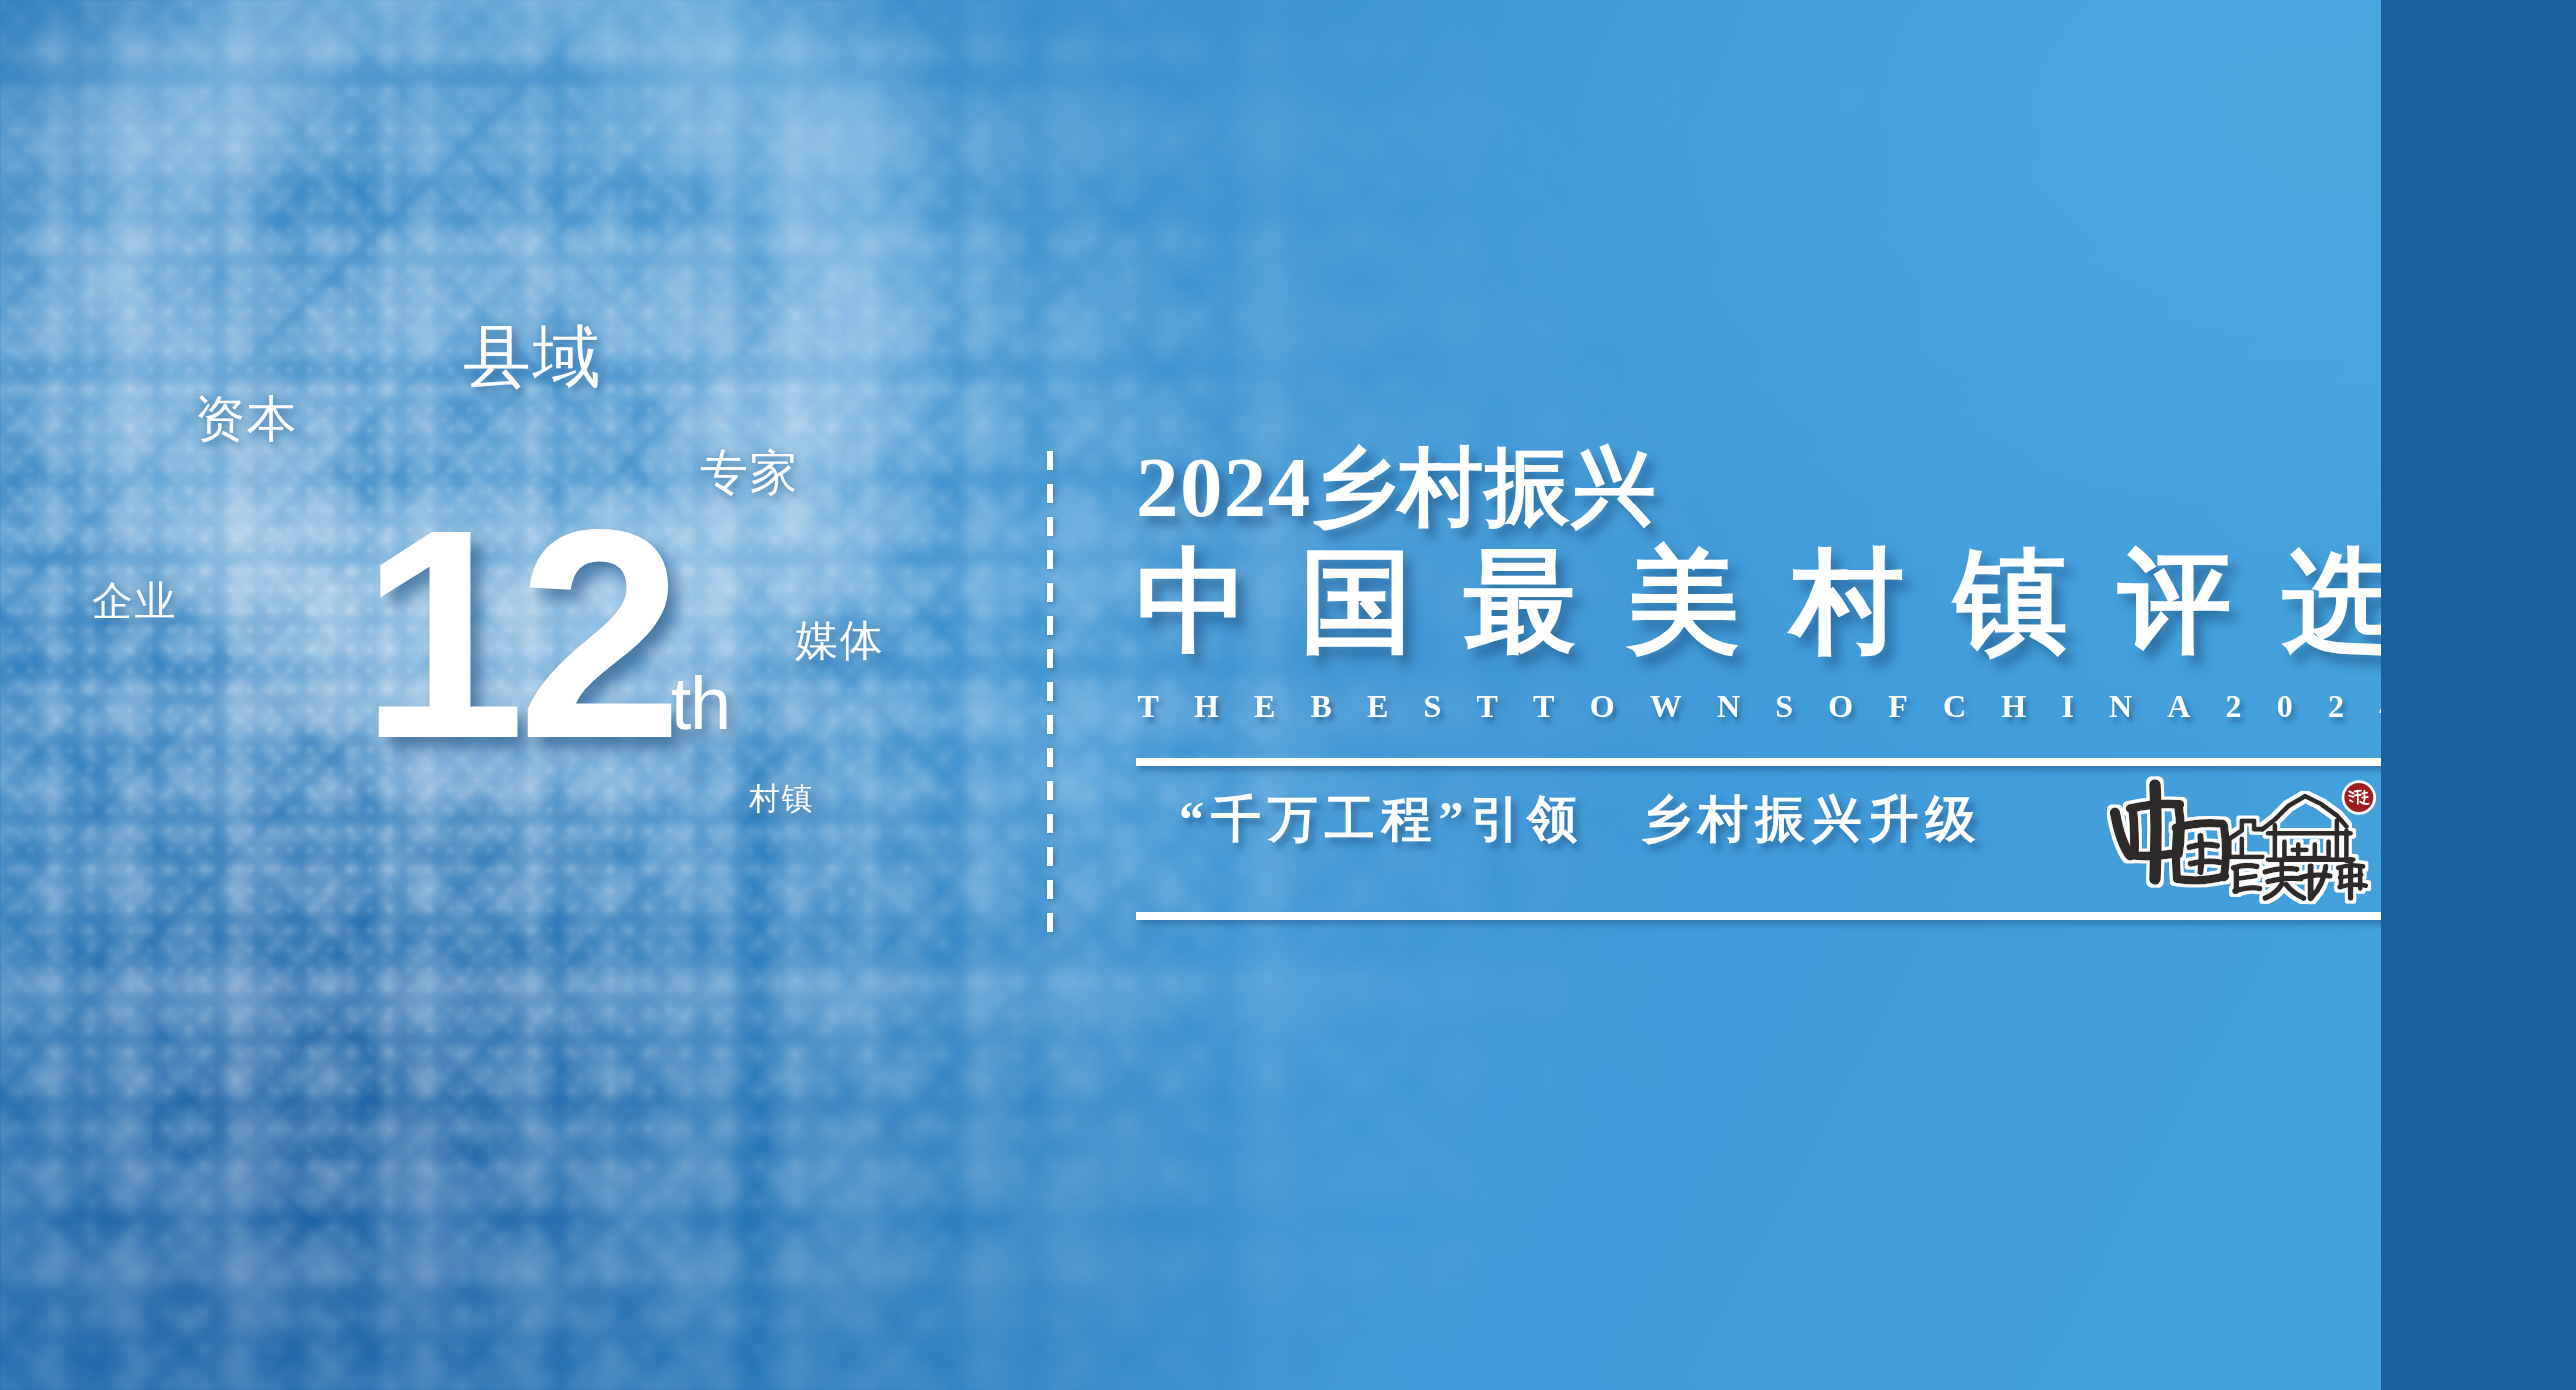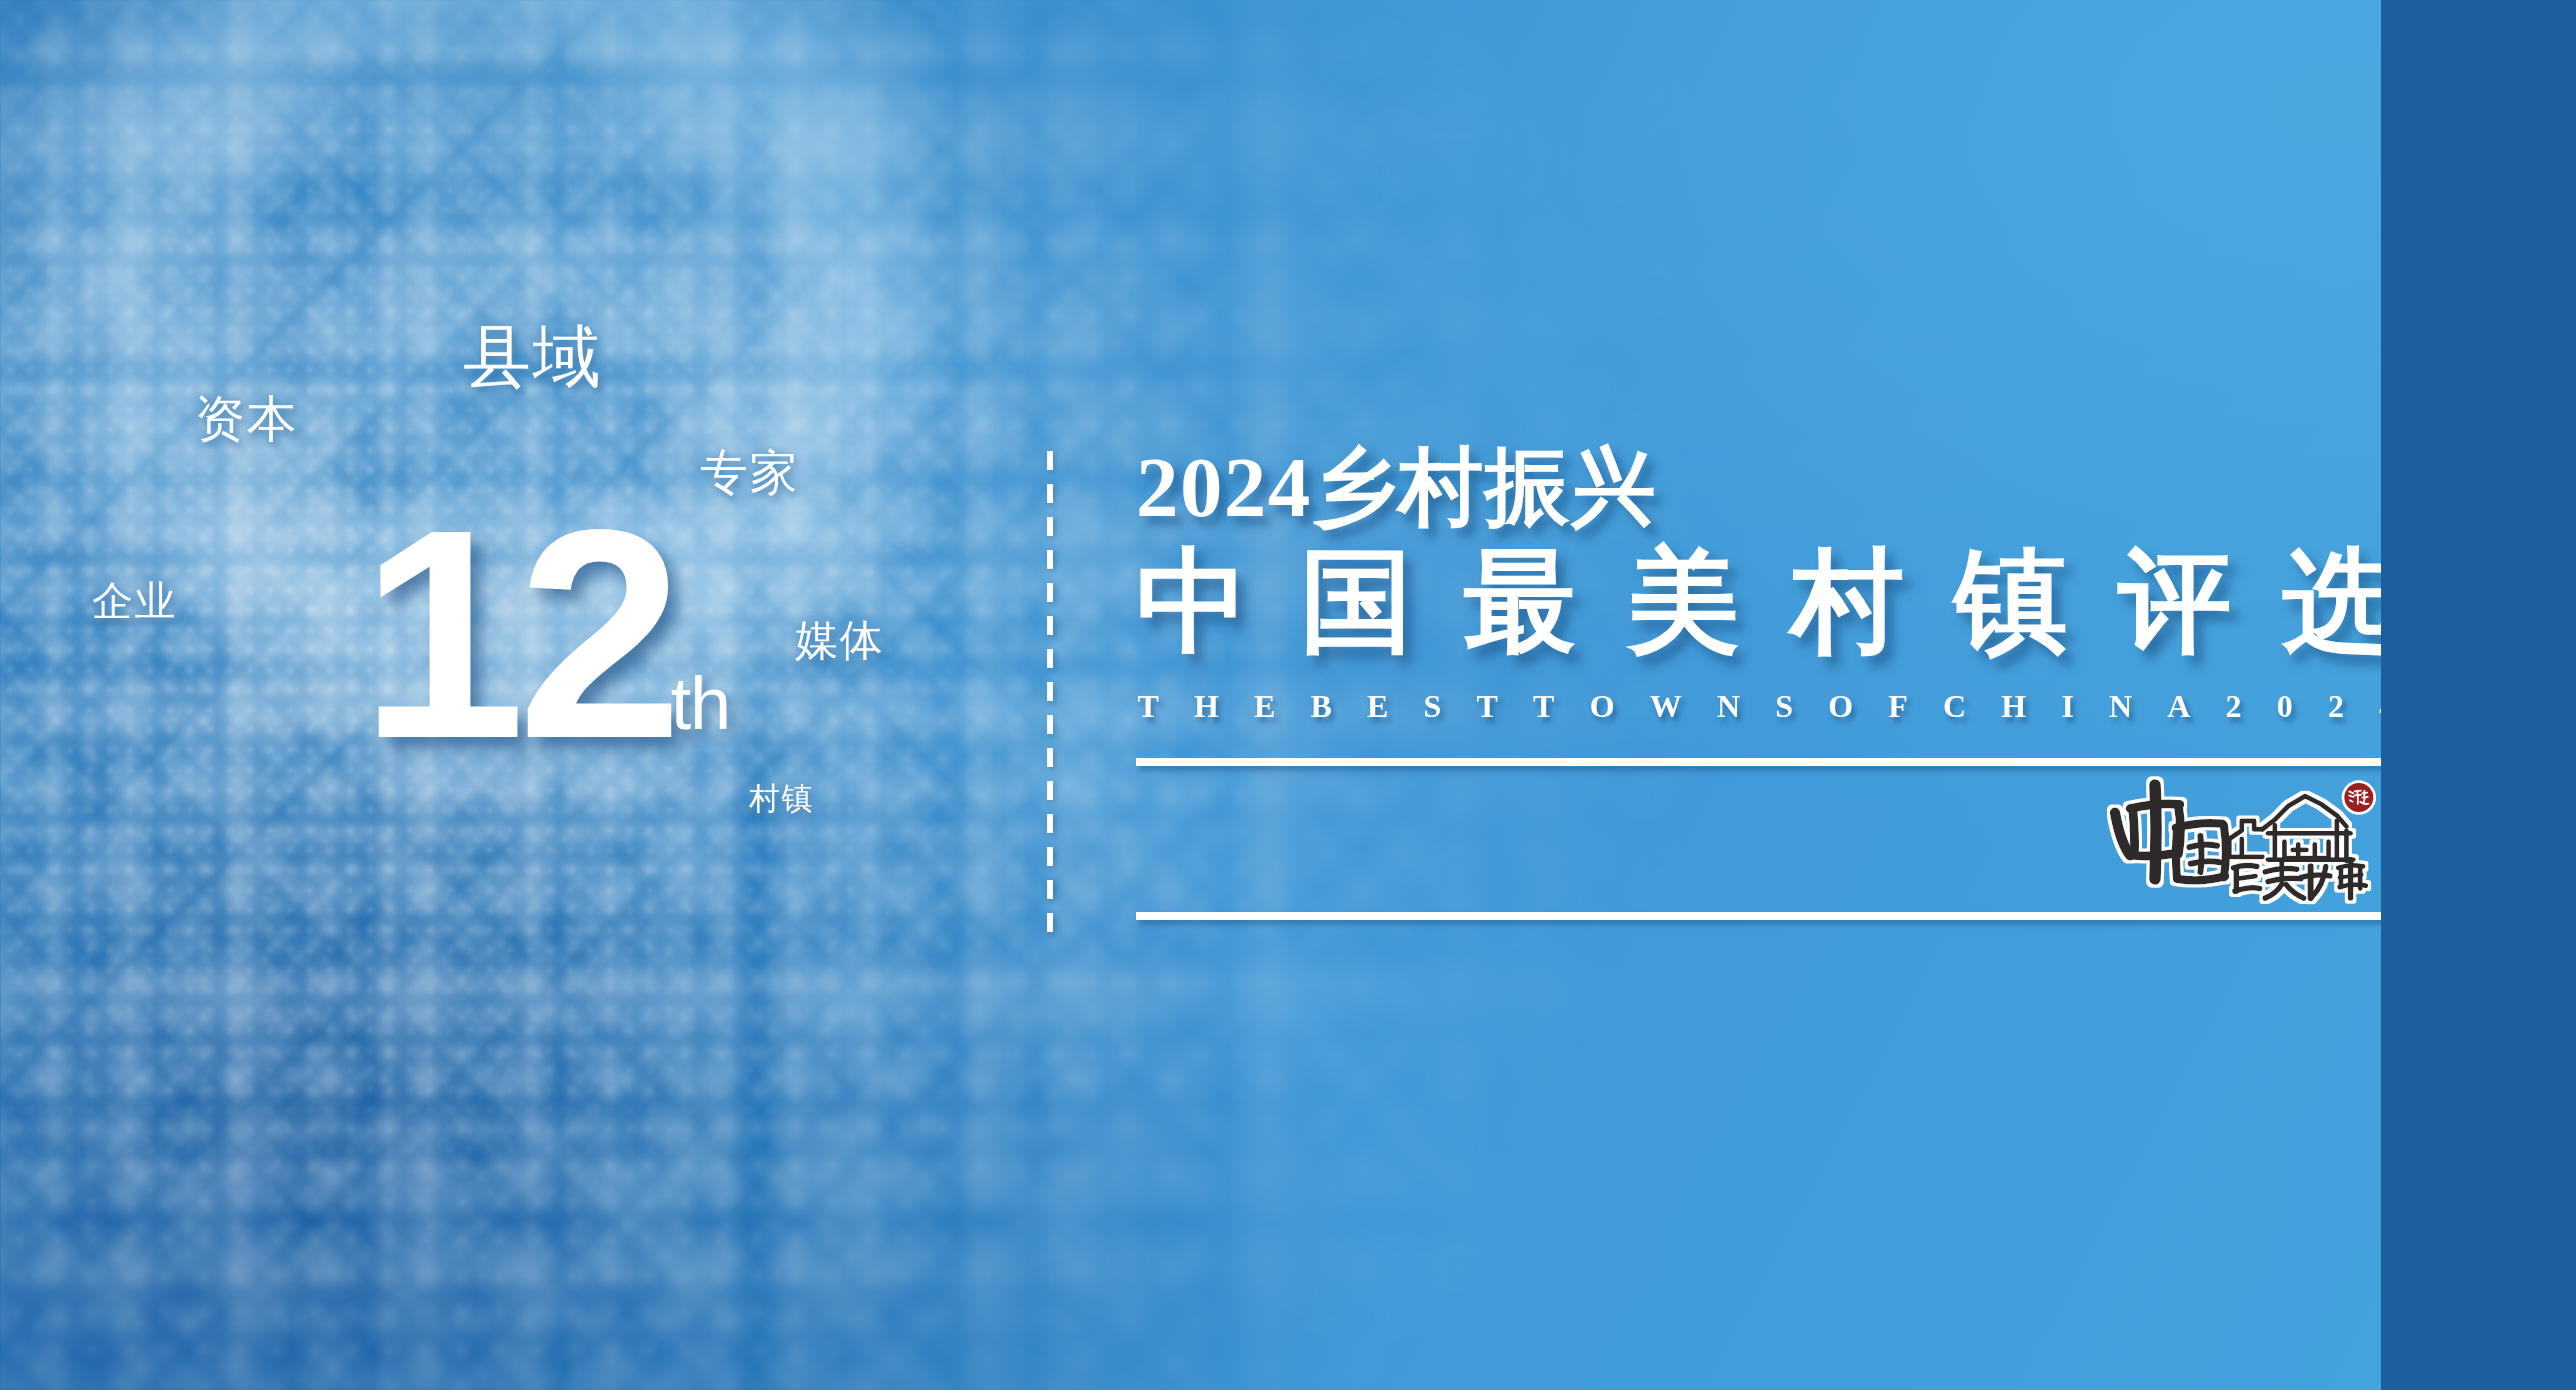--- a/index.html
+++ b/index.html
@@ -344,20 +344,21 @@
       <span>A</span>
       <span>2</span>
       <span>0</span>
       <span>2</span>
       <span>4</span>
     </div>
 
     <div class="rule rule-top"></div>
     <div class="rule rule-bottom"></div>
 
+    <div class="tagline">“千万工程”引领　乡村振兴升级</div>
 
     <div class="logo">
       <svg viewBox="0 0 420 196" xmlns="http://www.w3.org/2000/svg" aria-hidden="true">
         <defs>
           <filter id="inkOutline" x="-25%" y="-25%" width="150%" height="150%">
             <feMorphology in="SourceAlpha" operator="dilate" radius="5" result="fat"></feMorphology>
             <feFlood flood-color="#ffffff" result="wht"></feFlood>
             <feComposite in="wht" in2="fat" operator="in" result="halo"></feComposite>
             <feMerge>
               <feMergeNode in="halo"></feMergeNode>

